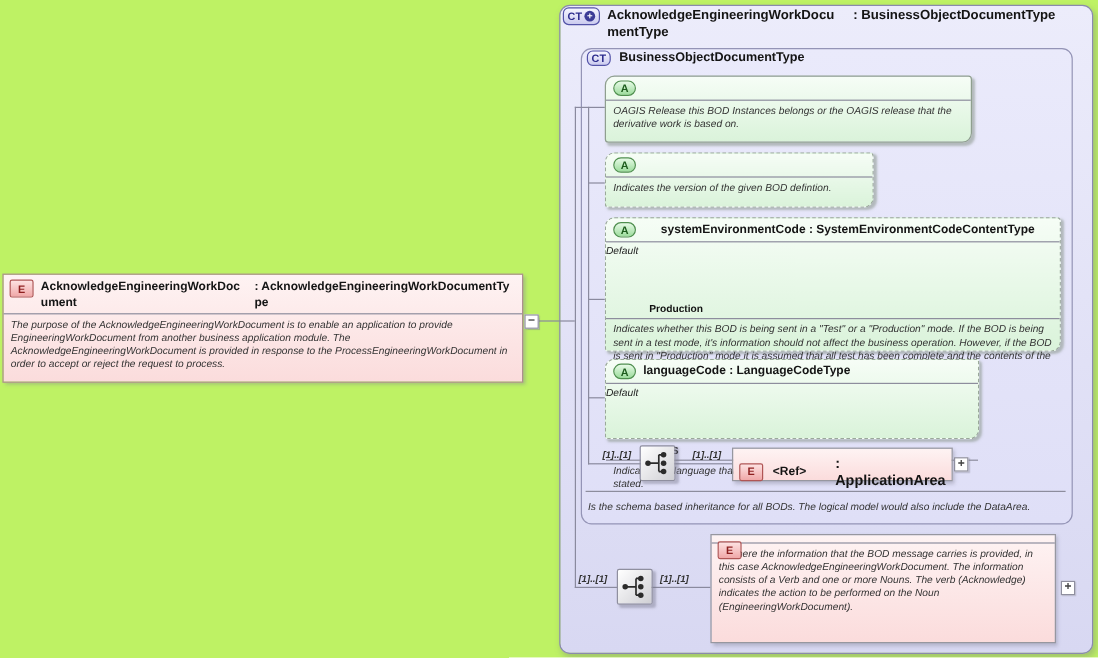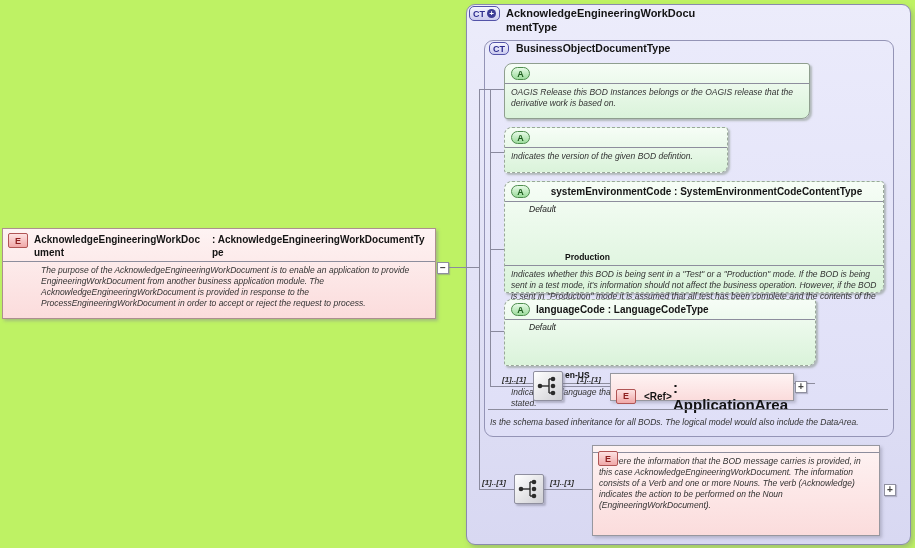--- a/index.html
+++ b/index.html
@@ -46,32 +46,32 @@
 
   
   .attr-box { position:absolute; background:linear-gradient(180deg,#f6fdf6,#daf3da);
               border:1px solid #8f9f8f; border-radius:8px 3px 8px 3px;
               box-shadow:2px 2px 2px rgba(125,140,125,.5); }
   .attr-box.dashed { border-style:dashed; border-color:#9aa89a; }
   .box-head { display:flex; gap:6px; padding:3px 6px; align-items:flex-start; }
   .box-head .grow { flex:1 1 auto; }
   .center-title { text-align:center; }
   .attr-annot { padding:3px 6px 2px 6px; }
-  .default-row { display:flex; padding:2px 24px; font-size:8.5px; line-height:11px; }
+  .default-row { display:flex; padding:2px 0; font-size:8.5px; line-height:11px; }
   .def-label { font-style:italic; color:#222; width:36px; flex:0 0 36px; }
   .def-value { font-weight:bold; color:#111;margin-top:48px; }
 
   
   .seq-icon { position:absolute; width:30px; height:30px; border:1px solid #8f8f9f;
               background:linear-gradient(135deg,#ffffff,#cfcfd4); border-radius:2px;
               box-shadow:2px 2px 2px rgba(120,120,140,.45); display:flex; align-items:center; justify-content:center; }
 
   .ref-head { display:flex; gap:0; padding:5px 5px; align-items:center; }
   .ref-name { font-weight:bold; font-size:10px; color:#141414; width:56px; margin-left:8px; }
-  .ref-type { font-weight:bold; font-size:15px; color:#141414; }
+  .ref-type { font-weight:bold; font-size:12px; color:#141414; }
 
   .da-head { position:relative; padding:4px 8px 2px 30px; }
   .da-badge { position:absolute; left:5px; top:5px; }
 </style>
 </head>
 <body>
 
 <div class="stage">
 
   <div class="outer-box"></div>
@@ -87,20 +87,21 @@
   <div class="line" style="left:490px;top:331px;width:14px;height:1px;"></div>
   <div class="line" style="left:490px;top:386px;width:120px;height:1px;"></div>
   <div class="line" style="left:479px;top:489px;width:113px;height:1px;"></div>
 
   <div class="abs" style="left:469px;top:6px;display:flex;gap:6px;align-items:flex-start;width:436px;">
     <span class="badge badge-ct">
         <span>CT</span>
         <span class="ct-plus">+</span>
       </span>
     <span class="box-title" style="font-size:11px;line-height:14px;flex:0 0 199px;">AcknowledgeEngineeringWorkDocumentType</span>
+    <span class="box-title" style="font-size:11px;line-height:14px;">: BusinessObjectDocumentType</span>
   </div>
 
   <div class="abs" style="left:489px;top:42px;display:flex;gap:7px;align-items:center;">
     <span class="badge badge-ct" style="height:13px;">
         <span>CT</span>
       </span>
     <span class="box-title" style="font-size:10.5px;">BusinessObjectDocumentType</span>
   </div>
 
   <div class="attr-box" style="left:504px;top:63px;width:306px;height:56px;">
@@ -198,18 +199,18 @@
   </div>
   <div class="toggle" style="left:884px;top:484px;">+</div>
 
   <div class="el-box" style="left:2px;top:228px;width:434px;height:91px;">
     <div class="el-head">
       <span class="badge badge-e">E</span>
       <span class="box-title" style="flex:0 0 172px;">AcknowledgeEngineeringWorkDocument</span>
       <span class="box-title" style="flex:1 1 auto;">: AcknowledgeEngineeringWorkDocumentType</span>
     </div>
     <div class="sep"></div>
-    <div class="annot" style="padding:3px 6px;margin-left:32px;">The purpose of the AcknowledgeEngineeringWorkDocument is to enable an application to provide EngineeringWorkDocument from another business application module. The AcknowledgeEngineeringWorkDocument is provided in response to the ProcessEngineeringWorkDocument in order to accept or reject the request to process.</div>
+    <div class="annot" style="padding:3px 6px;">The purpose of the AcknowledgeEngineeringWorkDocument is to enable an application to provide EngineeringWorkDocument from another business application module. The AcknowledgeEngineeringWorkDocument is provided in response to the ProcessEngineeringWorkDocument in order to accept or reject the request to process.</div>
   </div>
 
   <div class="toggle" style="left:437px;top:262px;">−</div>
 
 </div>
 
 </body></html>

